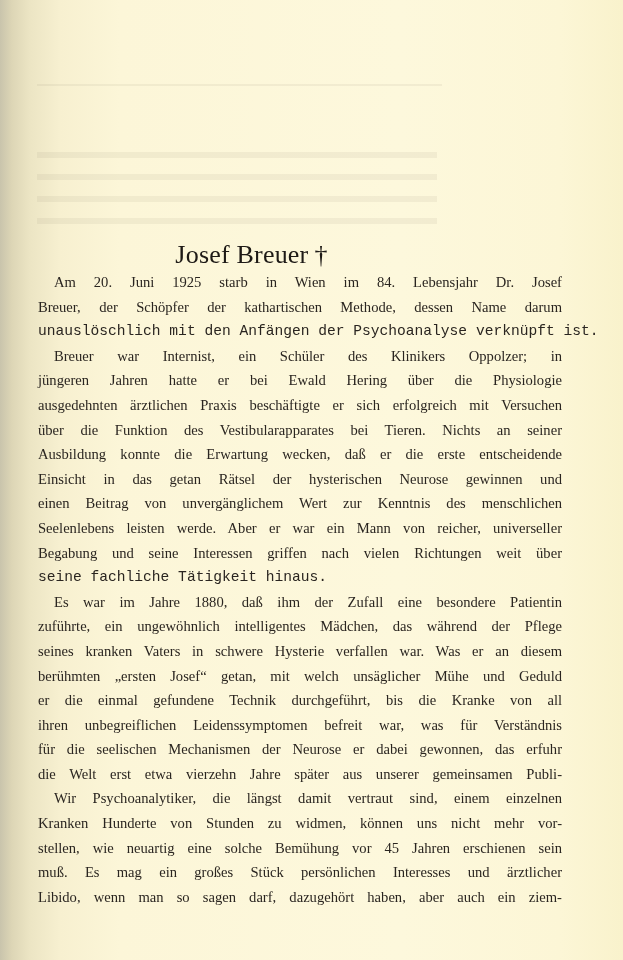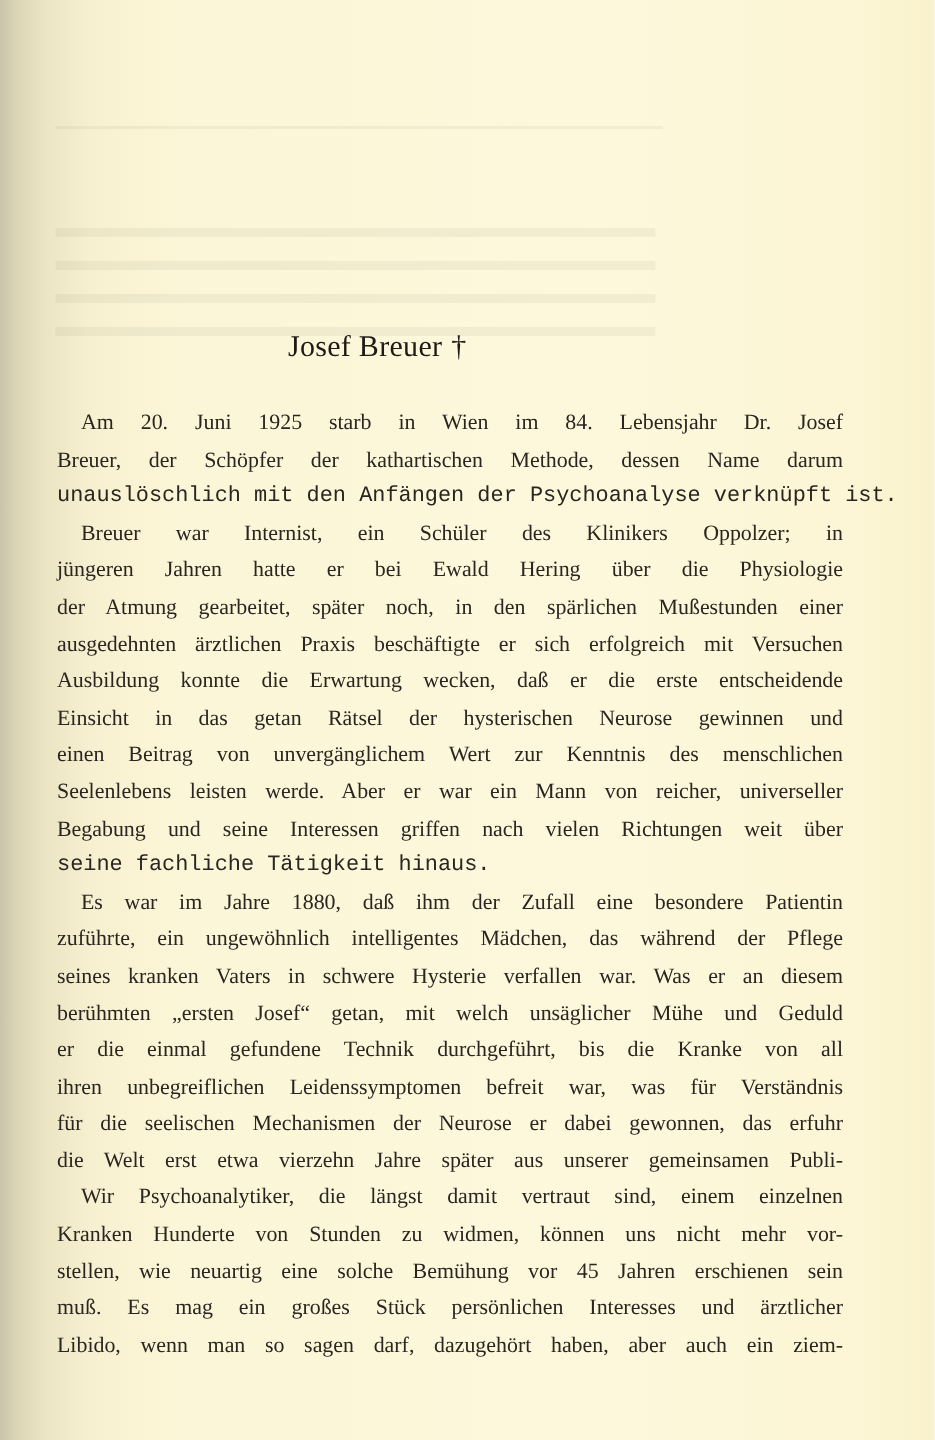--- a/index.html
+++ b/index.html
@@ -9,22 +9,22 @@
     font-family: "DejaVu Serif", "Liberation Serif", serif;
     color:#2a2520;
   }
   .ghost {
     position:absolute; left:35px; top:84px; width:420px; height:150px;
     opacity:0.07; pointer-events:none;
   }
   .ghost .rule { position:absolute; left:2px; top:0; width:405px; height:2px; background:#6b6250; }
   .ghost .line { position:absolute; left:2px; height:6px; background:#6b6250; }
   .title {
-    position:absolute; left:0; width:503px; top:220px; text-align:center;
-    font-family:"Liberation Serif", serif; font-size:20px; color:#1e1a16;
+    position:absolute; left:0; width:503px; top:240px; text-align:center;
+    font-family:"Liberation Serif", serif; font-size:26px; color:#1e1a16;
     letter-spacing:0.2px;
   }
   .title .cross { margin-left:6px; font-weight:normal; }
   .text {
     position:absolute; left:38px; top:270px; width:524px;
     font-family:"Liberation Serif", serif; font-size:14.6px; line-height:24.6px;
     color:#2a2520; text-align:justify;
   }
   .line-row {
     display:block; height:24.6px; white-space:nowrap;
@@ -50,22 +50,22 @@
 
 <div class="text" id="body-text">
     <div>
       <span class="line-row indent">Am 20. Juni 1925 starb in Wien im 84. Lebensjahr Dr. Josef</span>
       <span class="line-row">Breuer, der Schöpfer der kathartischen Methode, dessen Name darum</span>
       <span class="line-row last">unauslöschlich mit den Anfängen der Psychoanalyse verknüpft ist.</span>
     </div>
     <div>
       <span class="line-row indent">Breuer war Internist, ein Schüler des Klinikers Oppolzer; in</span>
       <span class="line-row">jüngeren Jahren hatte er bei Ewald Hering über die Physiologie</span>
-      <span class="line-row">der Atmung gearbeitet, später noch, in den spärlichen Mußestunden einer</span>
       <span class="line-row">ausgedehnten ärztlichen Praxis beschäftigte er sich erfolgreich mit Versuchen</span>
+      <span class="line-row">über die Funktion des Vestibularapparates bei Tieren. Nichts an seiner</span>
       <span class="line-row">Ausbildung konnte die Erwartung wecken, daß er die erste entscheidende</span>
       <span class="line-row">Einsicht in das getan Rätsel der hysterischen Neurose gewinnen und</span>
       <span class="line-row">einen Beitrag von unvergänglichem Wert zur Kenntnis des menschlichen</span>
       <span class="line-row">Seelenlebens leisten werde. Aber er war ein Mann von reicher, universeller</span>
       <span class="line-row">Begabung und seine Interessen griffen nach vielen Richtungen weit über</span>
       <span class="line-row last">seine fachliche Tätigkeit hinaus.</span>
     </div>
     <div>
       <span class="line-row indent">Es war im Jahre 1880, daß ihm der Zufall eine besondere Patientin</span>
       <span class="line-row">zuführte, ein ungewöhnlich intelligentes Mädchen, das während der Pflege</span>

